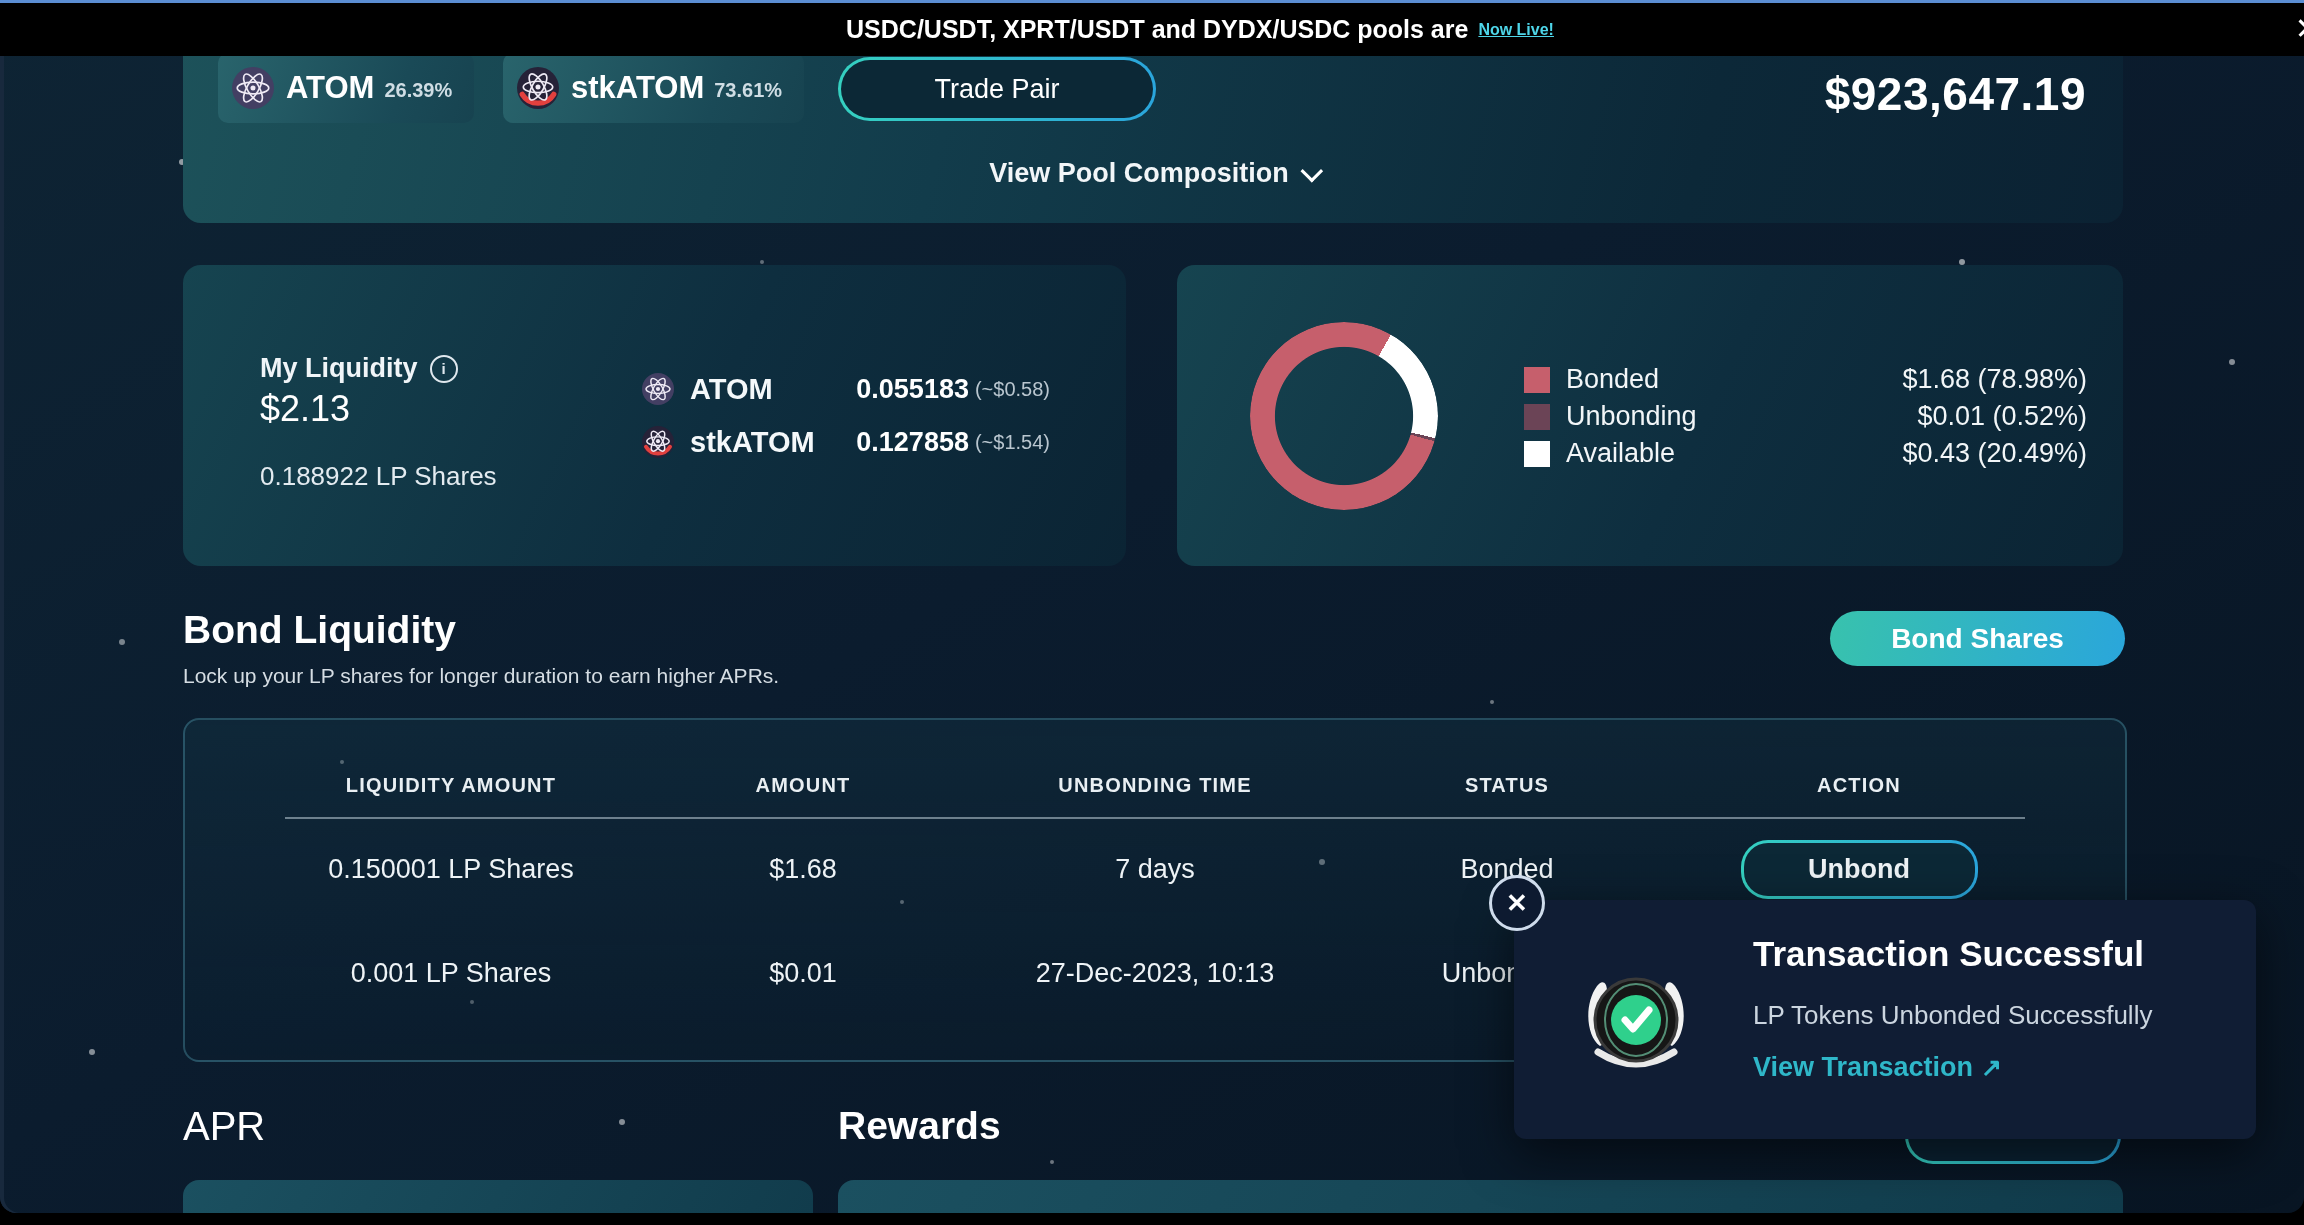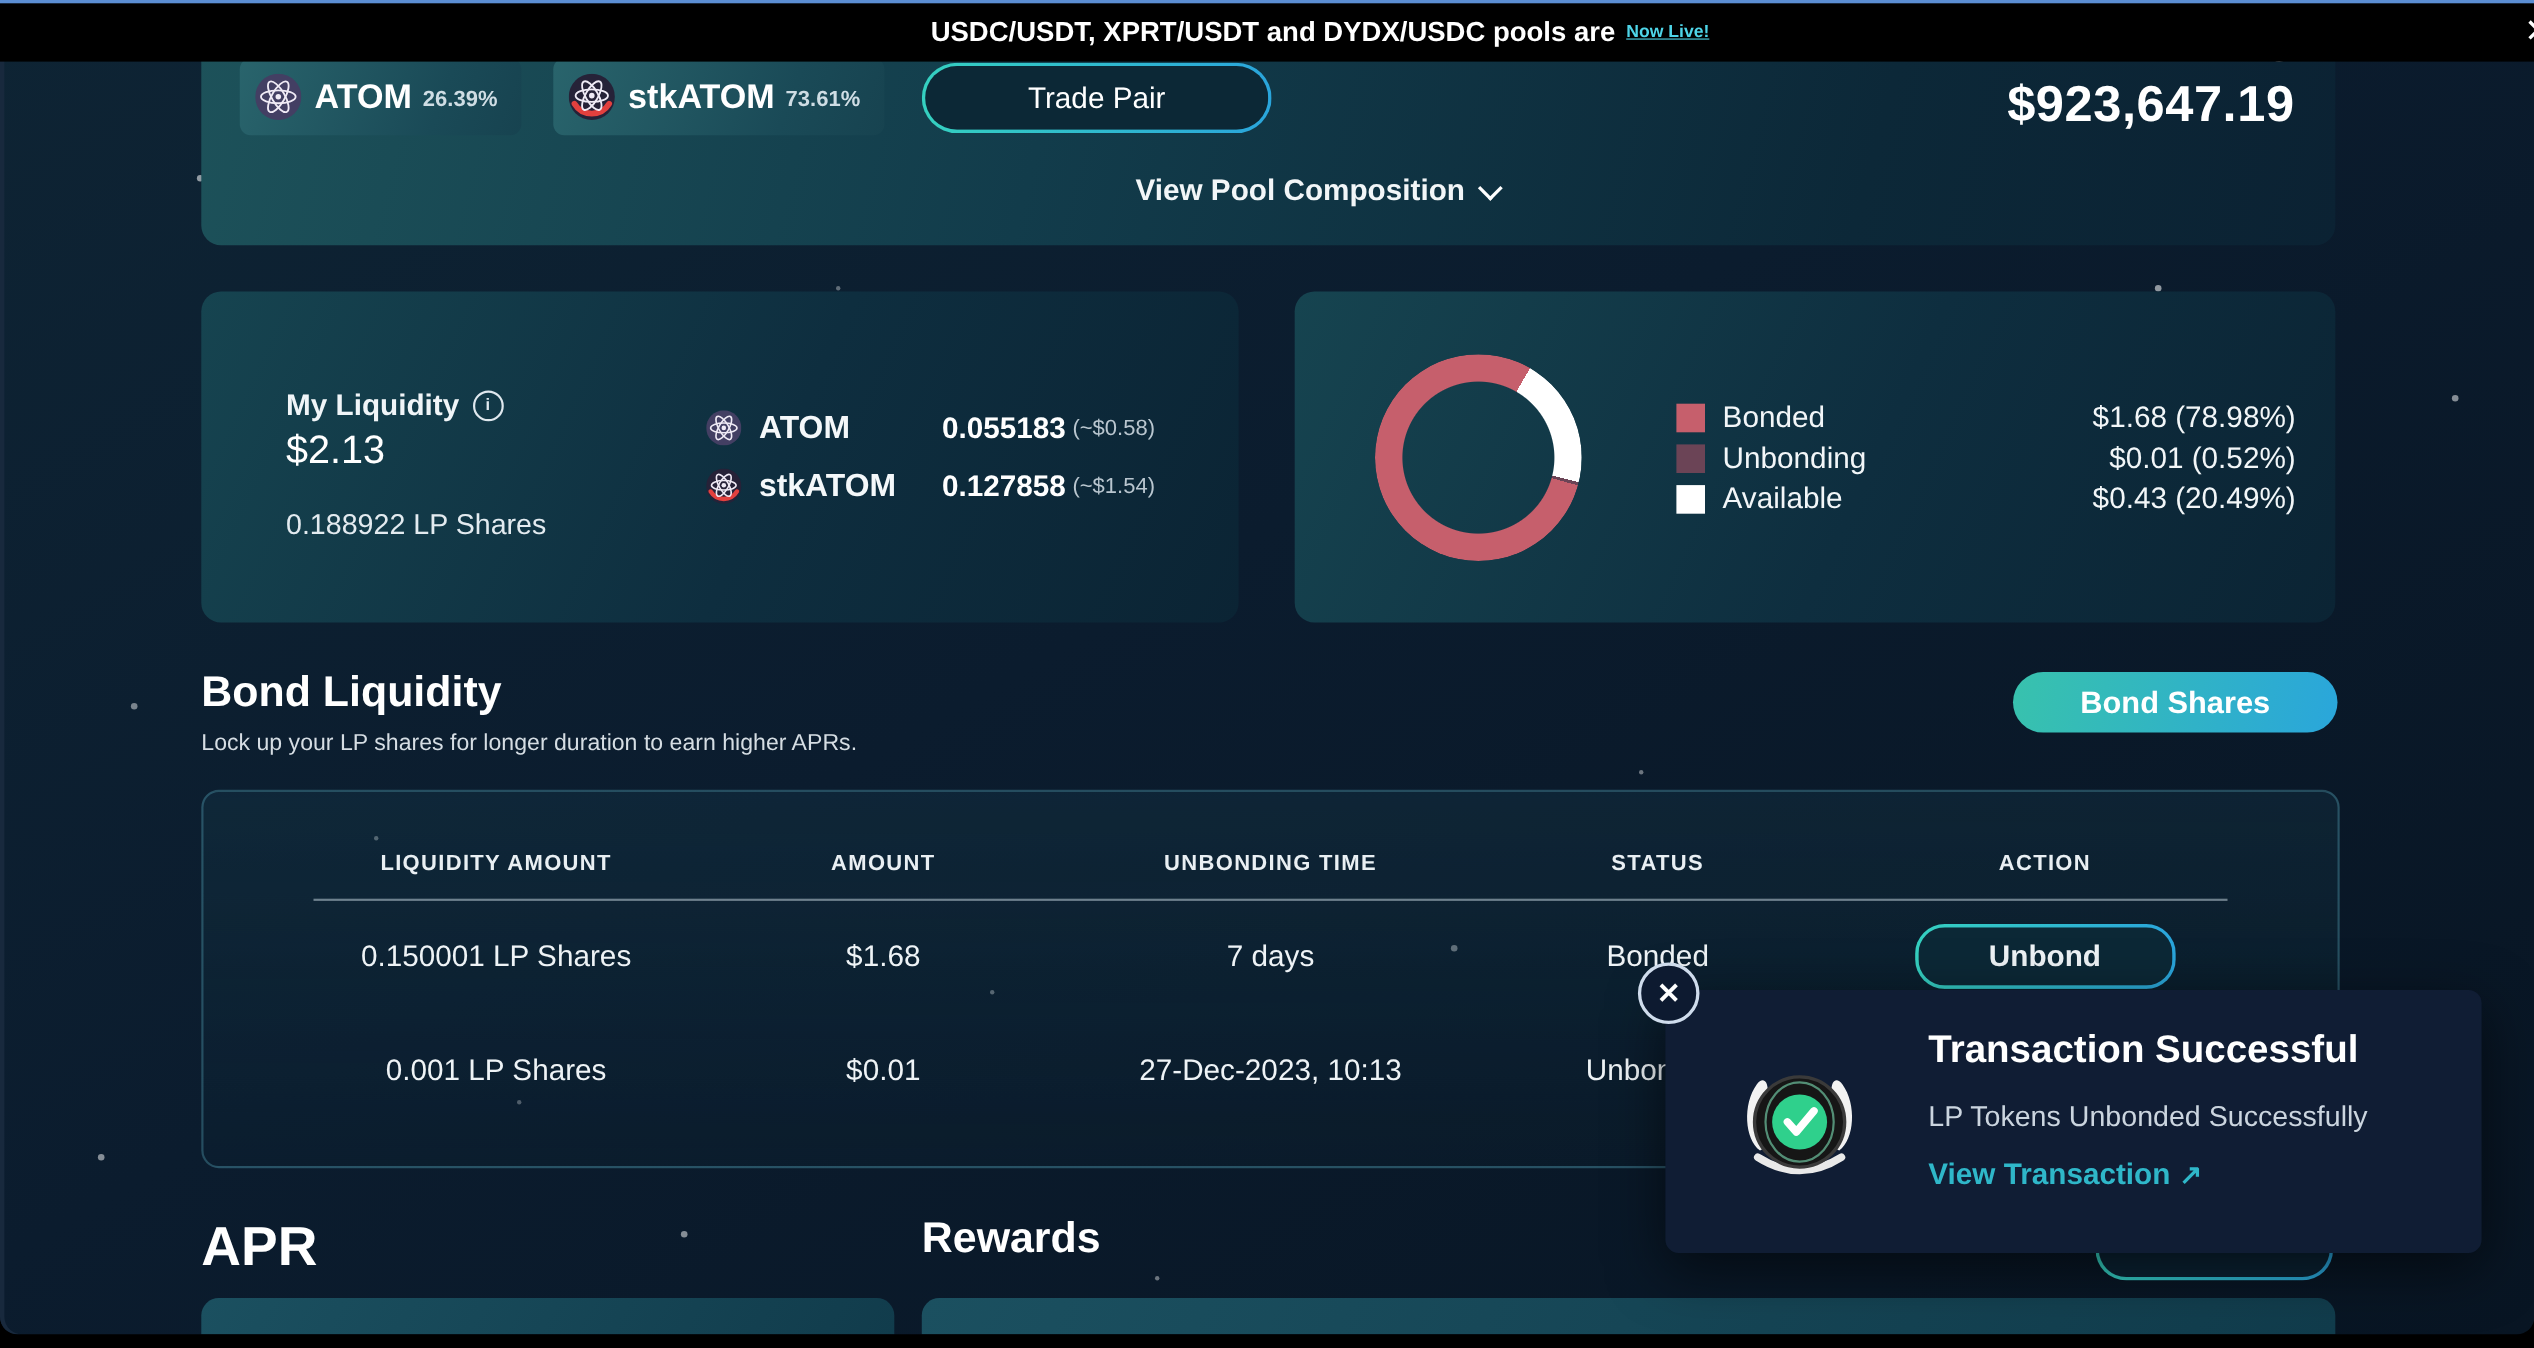--- a/index.html
+++ b/index.html
@@ -44,21 +44,21 @@
            border:3px solid transparent;border-radius:32px;color:#fff;
            background:linear-gradient(#0c2836,#0c2836) padding-box,
                       linear-gradient(90deg,#35d0c0,#2aa5dc) border-box;}
   #tradepair{position:absolute;left:655px;top:87px;width:312px;height:58px;font-size:27px;}
   #poolliq{position:absolute;right:37px;top:56px;text-align:right;}
   #poolliq .lab{color:#e8eff3;font-size:26px;font-weight:600;display:flex;align-items:center;justify-content:flex-end;gap:10px;}
   #poolliq .val{color:#fff;font-size:46px;font-weight:800;margin-top:10px;letter-spacing:.5px;}
   .info{display:inline-flex;width:24px;height:24px;border:2px solid #dfe8ee;border-radius:50%;
         color:#dfe8ee;font-size:15px;align-items:center;justify-content:center;font-weight:700;}
   #viewcomp{position:absolute;left:0;top:188px;width:100%;text-align:center;color:#f2f6f8;
-            font-size:27px;font-weight:600;cursor:pointer;margin-left:43px;}
+            font-size:27px;font-weight:600;cursor:pointer;}
   .chev{display:inline-block;width:13px;height:13px;border-right:3px solid #fff;border-bottom:3px solid #fff;
         transform:rotate(45deg) translateY(-4px);margin-left:12px;}
   
   .panel{background:linear-gradient(115deg,#164450 0%,#0e2e3f 55%,#0b2434 100%);}
   #myliq{left:183px;top:265px;width:943px;height:301px;}
   #myliq .t{position:absolute;left:77px;top:88px;color:#f0f5f8;font-size:27px;font-weight:600;display:flex;gap:12px;align-items:center;}
   #myliq .v{position:absolute;left:77px;top:123px;color:#fff;font-size:36px;font-weight:400;}
   #myliq .lp{position:absolute;left:77px;top:196px;color:#e3ebf0;font-size:26px;}
   .tokrow{position:absolute;left:459px;width:408px;height:44px;display:flex;align-items:center;}
   .tokrow .name{color:#f4f8fa;font-size:29px;font-weight:600;margin-left:16px;}
@@ -85,21 +85,21 @@
   .tgrid{position:absolute;left:0;width:100%;display:grid;grid-template-columns:repeat(5,1fr);
          padding:0 90px;box-sizing:border-box;align-items:center;}
   #thead{top:45px;height:40px;}
   #thead div{color:#e9eff3;font-size:20px;font-weight:700;letter-spacing:1.2px;text-align:center;}
   #tdiv{position:absolute;left:100px;right:100px;top:97px;height:2px;background:rgba(190,205,215,.55);}
   .trow{height:72px;}
   .trow div{color:#eef3f6;font-size:27px;text-align:center;}
   #row1{top:113px;} #row2{top:217px;}
   .unbond{width:231px;height:53px;border-radius:27px;font-size:24px;font-weight:600;margin:0 auto;}
   
-  #aprtitle{position:absolute;left:183px;top:1104px;color:#fff;font-size:50px;font-weight:700;}
+  #aprtitle{position:absolute;left:183px;top:1104px;color:#fff;font-size:40px;font-weight:400;}
   #rewtitle{position:absolute;left:838px;top:1104px;color:#fff;font-size:39px;font-weight:800;}
   #aprcard{left:183px;top:1180px;width:630px;height:33px;border-radius:16px 16px 0 0;
            background:linear-gradient(120deg,#1b5060,#113c4c);}
   #rewcard{left:838px;top:1180px;width:1285px;height:33px;border-radius:16px 16px 0 0;
            background:linear-gradient(120deg,#1b5060,#113c4c);}
   #rewbtn{position:absolute;left:1905px;top:1102px;width:210px;height:56px;border-radius:28px;z-index:10;
           border:3px solid transparent;
           background:linear-gradient(#0b2233,#0b2233) padding-box,linear-gradient(90deg,#35d0c0,#2aa5dc) border-box;}
   
   #toast{position:absolute;left:1514px;top:900px;width:742px;height:239px;background:#101d34;z-index:100;

